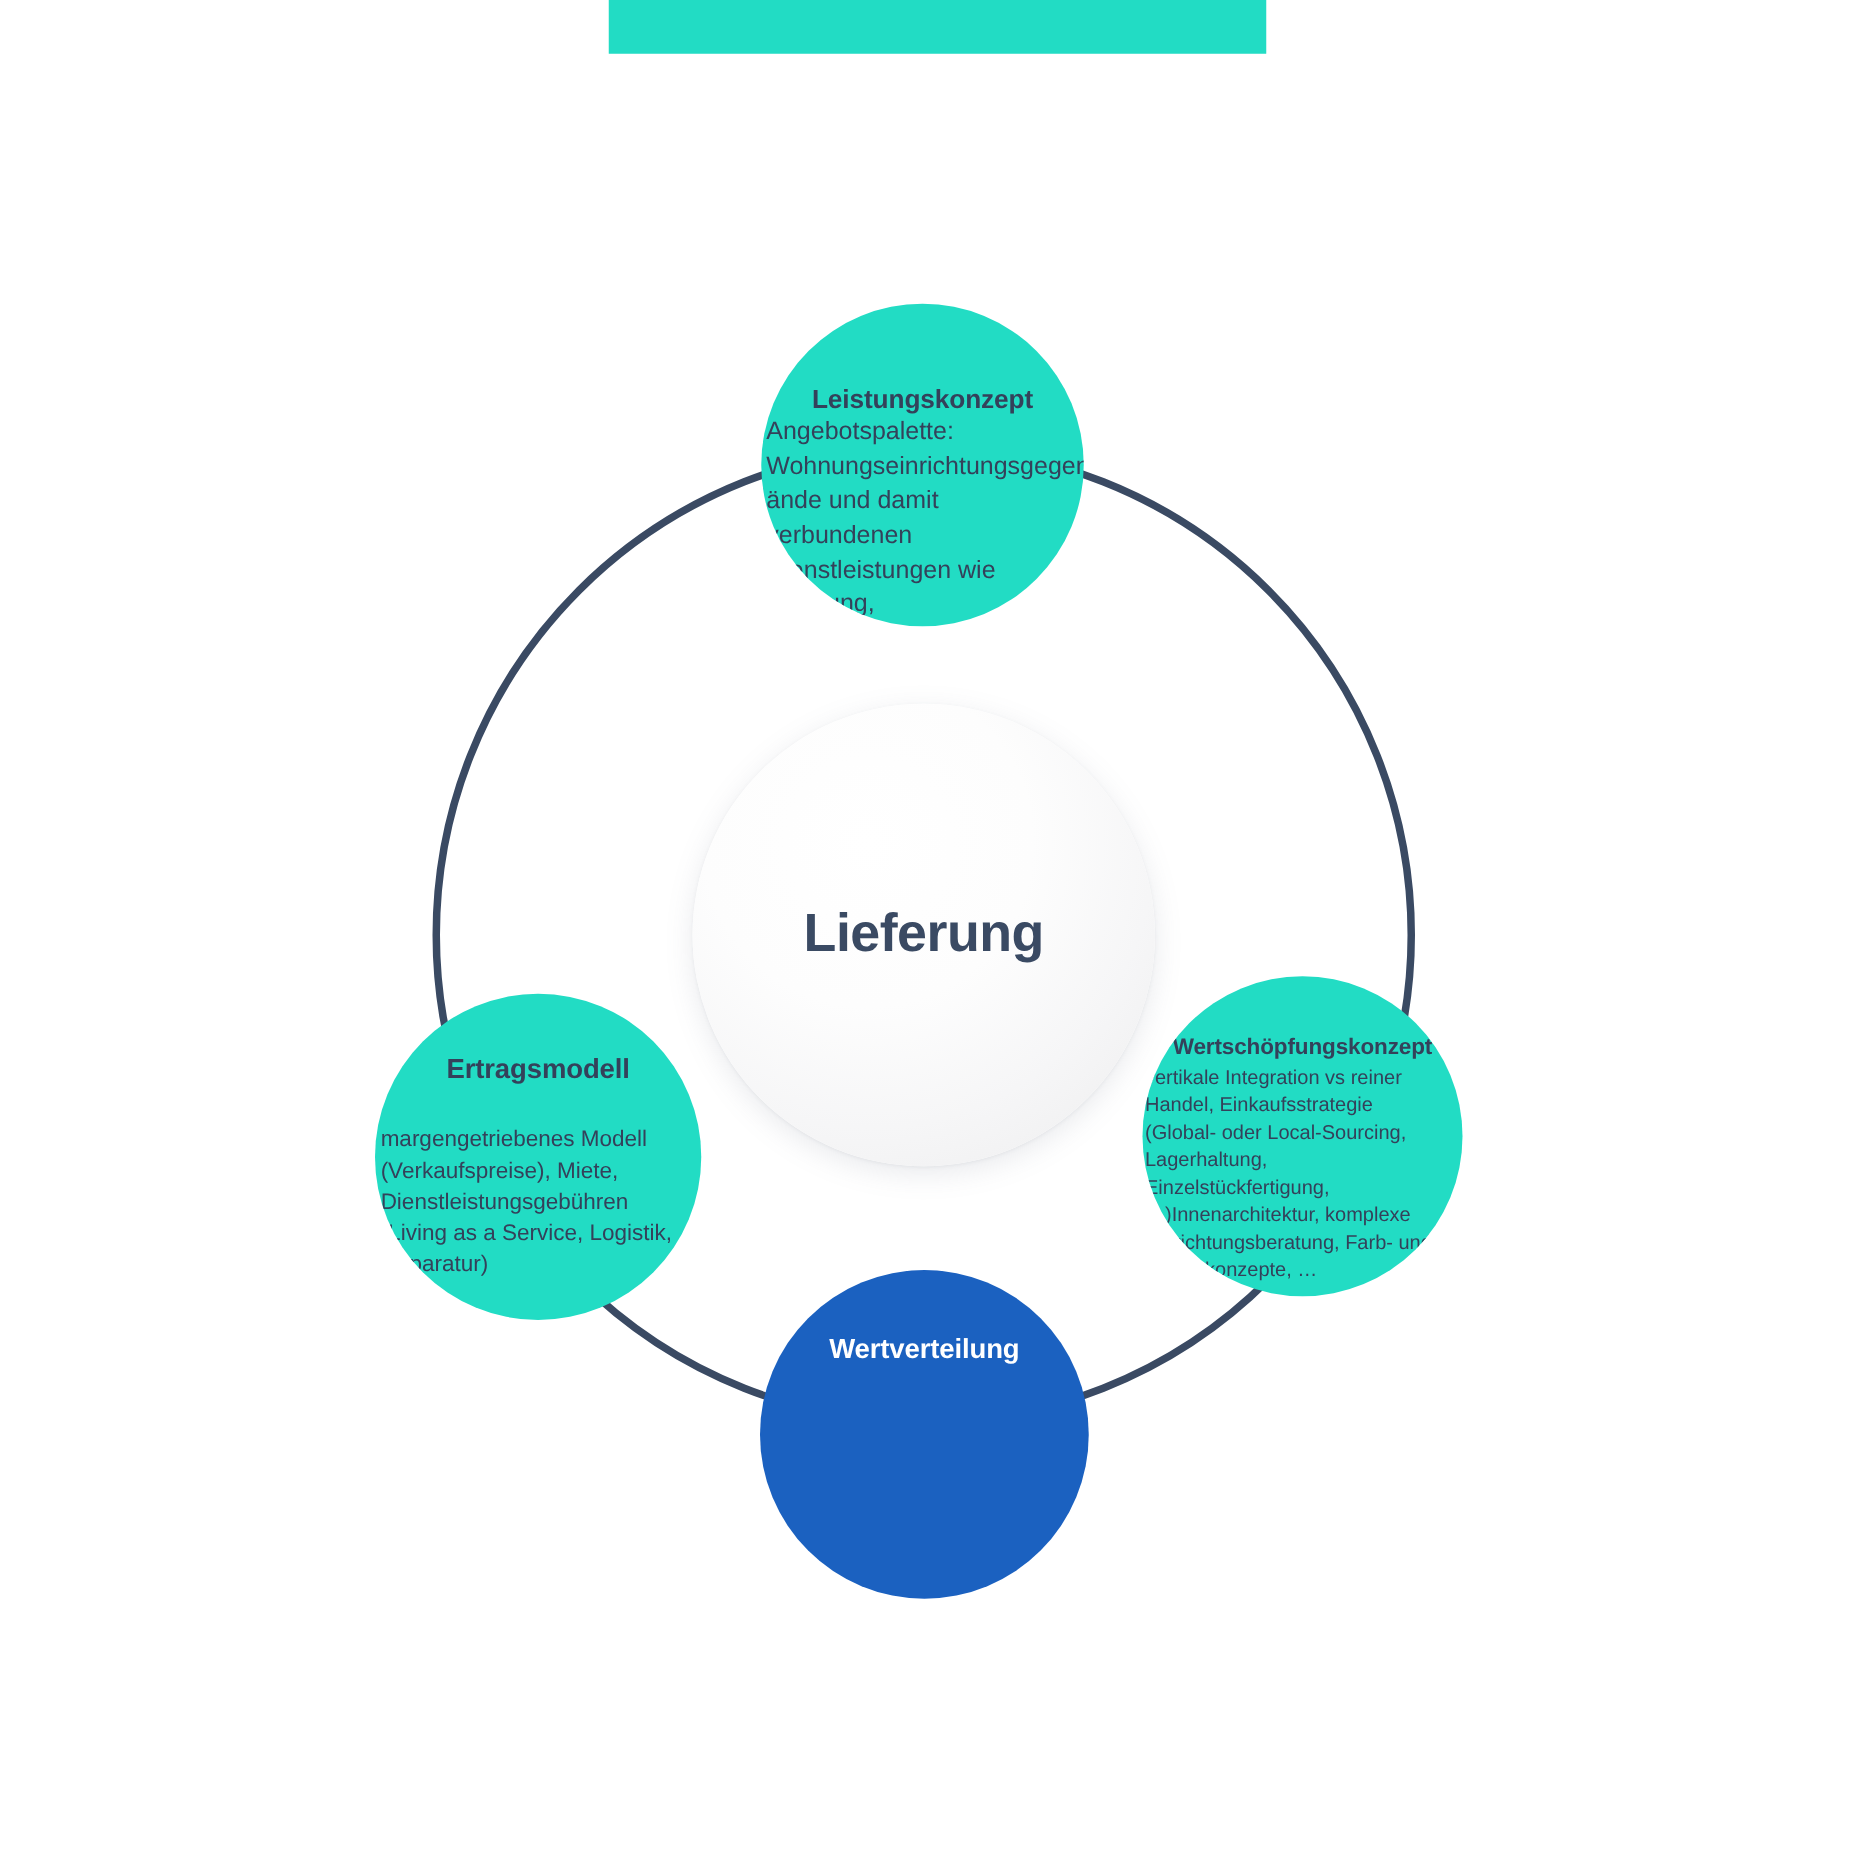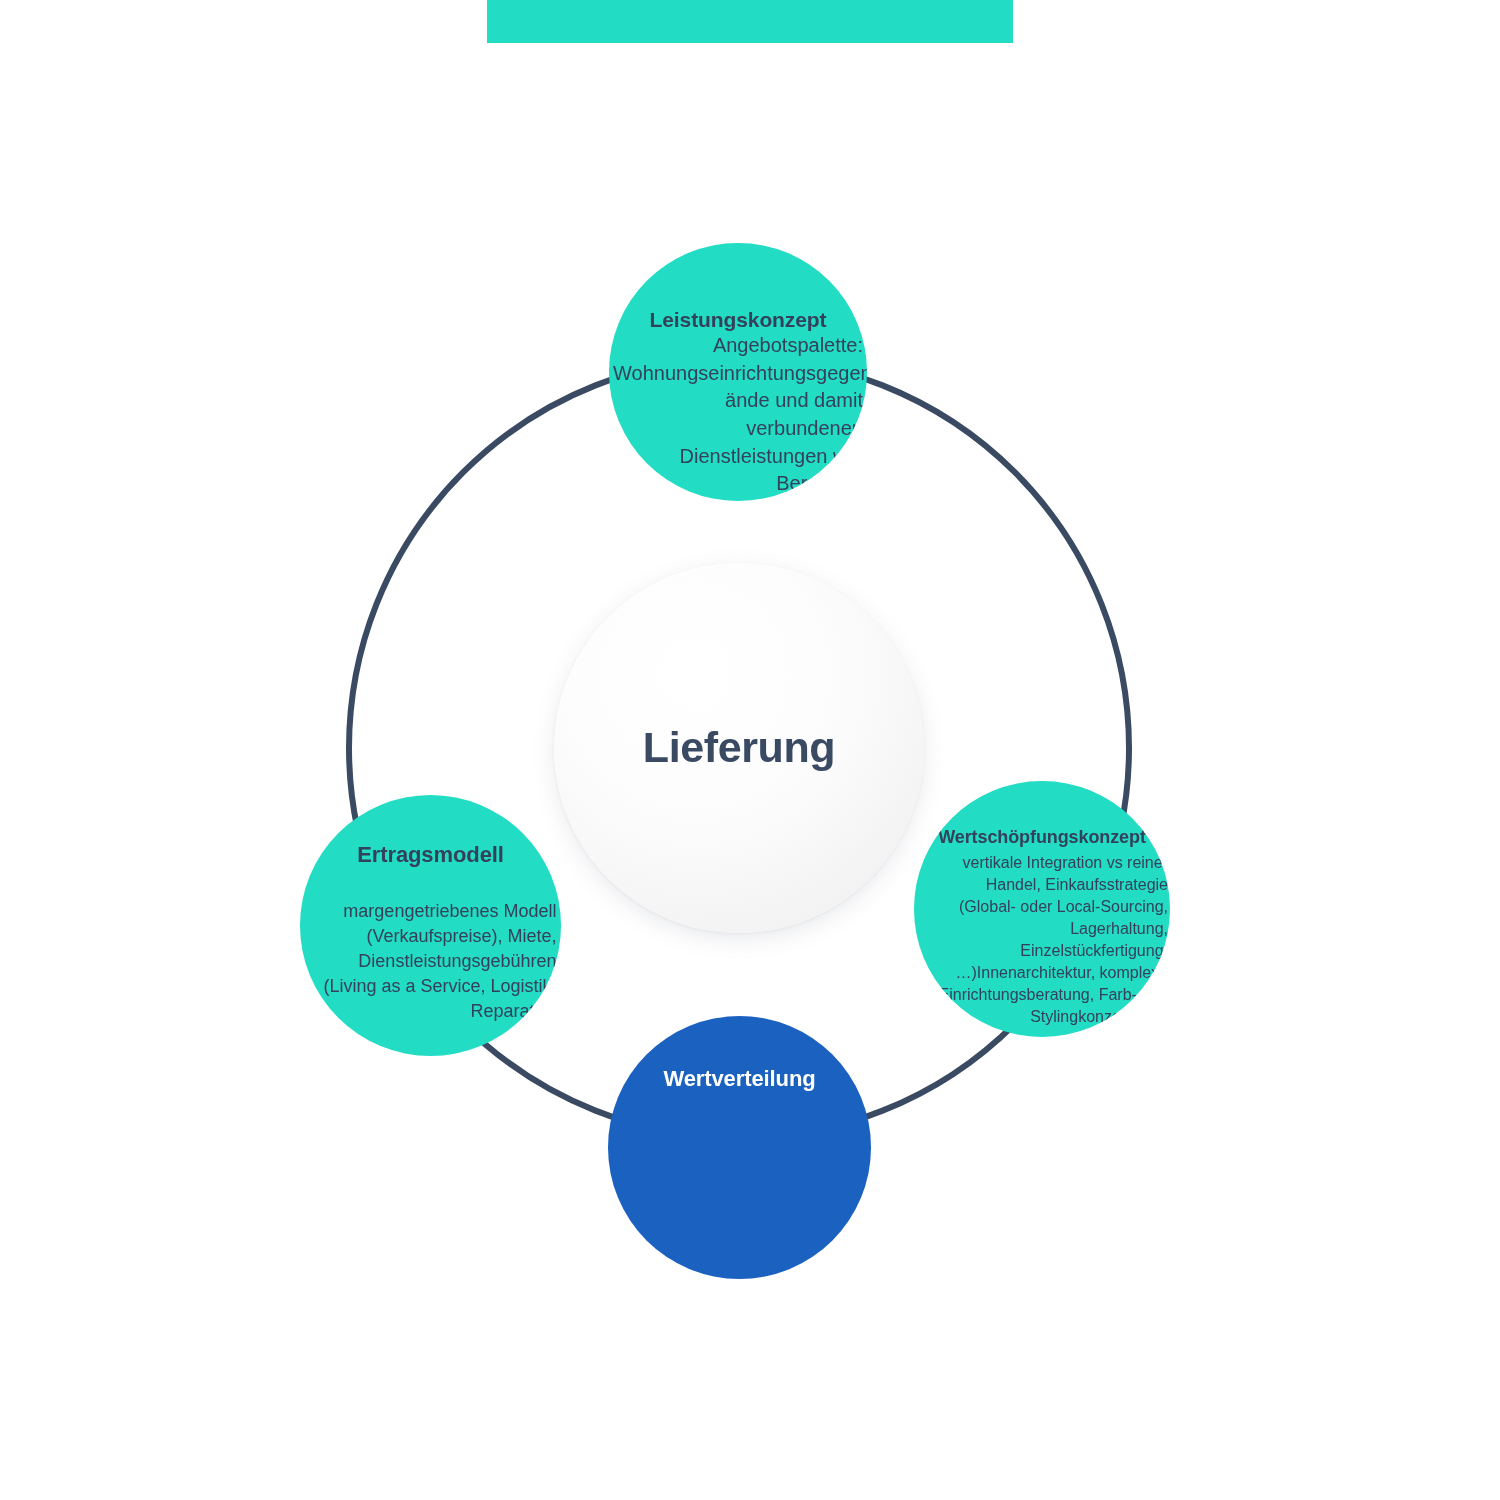--- a/index.html
+++ b/index.html
@@ -67,21 +67,21 @@
 
   
   .node {
     position: absolute;
     border-radius: 50%;
     box-sizing: border-box;
     display: flex;
     flex-direction: column;
     align-items: center;
     justify-content: flex-start;
-    text-align: right;
+    text-align: left;
     overflow: hidden;
   }
   .node .node-title {
     font-weight: bold;
     letter-spacing: -0.1px;
     line-height: 1.2;
   }
   .node .node-body {
     line-height: 1.38;
     white-space: pre-line;

